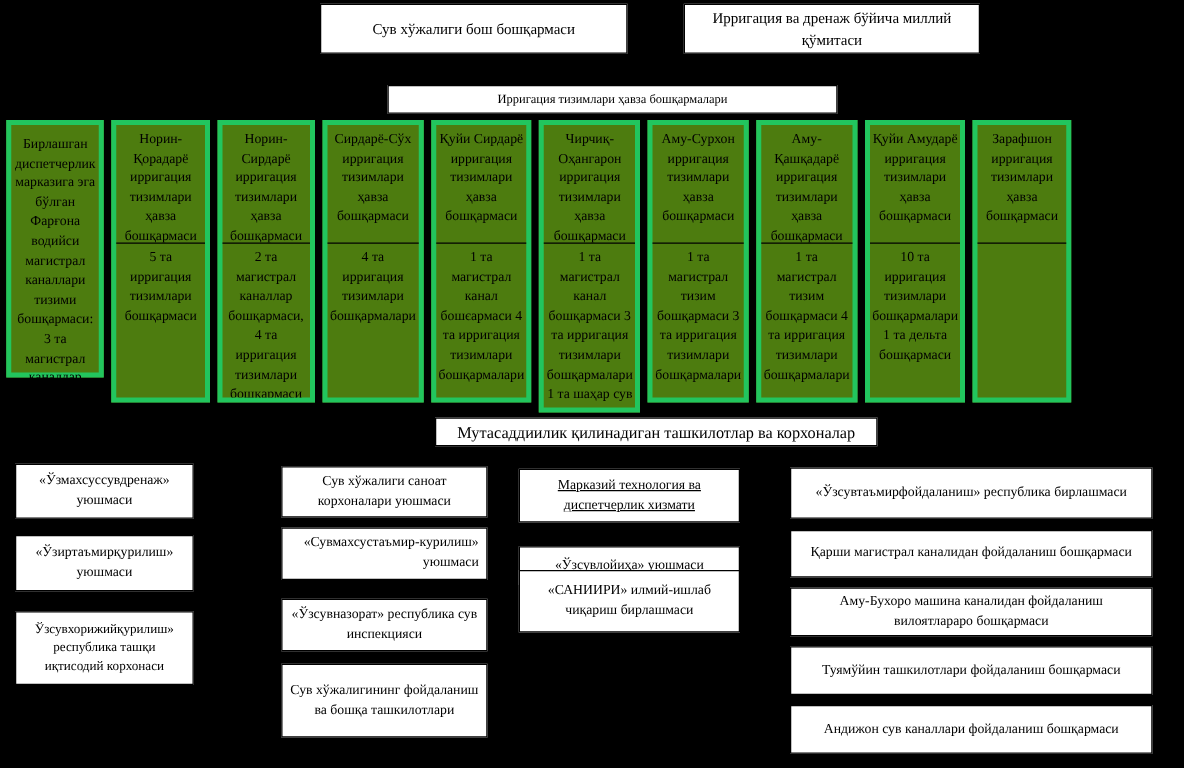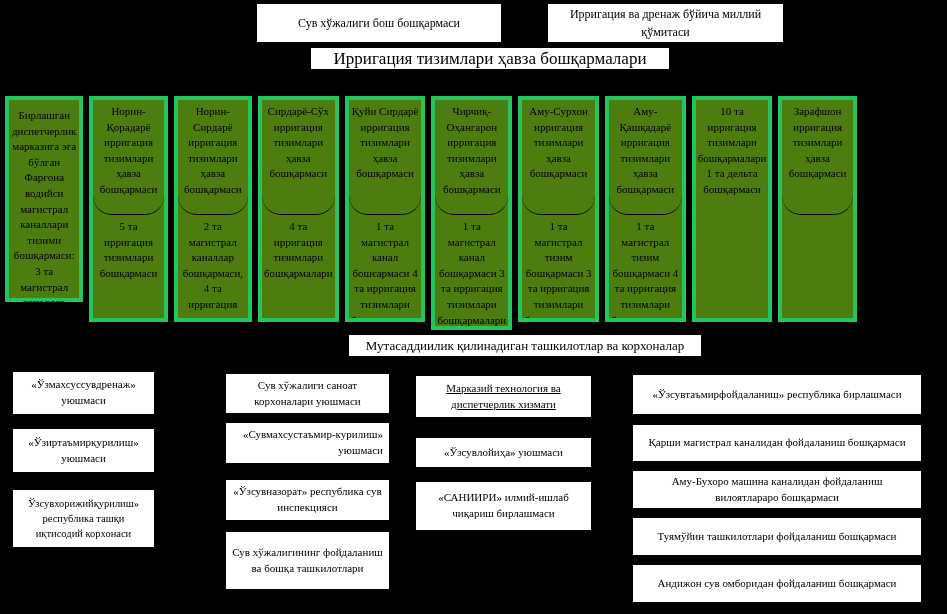--- a/index.html
+++ b/index.html
@@ -9,57 +9,57 @@
     color:#000;
   }
   .box{
     position:absolute;background:#fff;border:1px solid #000;
     display:flex;align-items:center;justify-content:center;
     text-align:center;box-sizing:border-box;
   }
   
   .top1{left:256px;top:3px;width:246px;height:40px;font-size:12px;}
   .top2{left:547px;top:3px;width:237px;height:40px;font-size:12px;line-height:1.5;padding:0 8px;}
-  .band1{left:310px;top:47px;width:360px;height:23px;font-size:17px;}
+  .band1{left:310px;top:68px;width:360px;height:23px;font-size:10px;}
   .band2{left:348px;top:334px;width:354px;height:23px;font-size:13px;}
   
   .cols{
     position:absolute;left:5px;top:96px;width:936px;
     display:grid;grid-template-columns:repeat(11,1fr);gap:6px;
     align-items:start;
   }
   .col{
     background:#4d7c0f;border:4px solid #22c55e;box-sizing:border-box;
     height:226px;display:flex;flex-direction:column;
     font-size:11px;line-height:1.42;text-align:center;
   }
   .col:nth-child(1){height:206px;}
   .col:nth-child(6){height:234px;}
   .col .hdr{
-    height:115px;flex:none;border-bottom:1px solid #000;
+    height:95px;flex:none;border-bottom:1px solid #000;
     display:flex;align-items:flex-start;justify-content:center;
-    padding:4px 2px 0 2px;box-sizing:border-box;overflow:hidden;border-radius:19px;
+    padding:4px 2px 0 2px;box-sizing:border-box;overflow:hidden;
   }
   .col .dtl{
     flex:1;display:flex;align-items:flex-start;justify-content:center;
     padding:4px 2px 0 2px;box-sizing:border-box;overflow:hidden;text-align:center;
   }
   .col.single{justify-content:flex-start;padding:8px 3px 0 3px;}
   
   .org{font-size:11px;line-height:1.45;padding:2px 6px;}
   .a1{left:12px; top:371px;width:143px;height:44px;}
   .a2{left:12px; top:428px;width:143px;height:45px;}
   .a3{left:12px; top:489px;width:143px;height:59px;font-size:10.5px;}
   .b1{left:225px;top:373px;width:165px;height:41px;font-family:Liberation Serif, serif;}
   .b2{left:225px;top:422px;width:165px;height:42px;text-align:right;}
   .b3{left:225px;top:479px;width:165px;height:42px;}
   .b4{left:225px;top:531px;width:165px;height:59px;}
   .c1{left:415px;top:375px;width:177px;height:43px;text-decoration:underline;}
   .c2{left:415px;top:437px;width:177px;height:31px;}
-  .c3{left:415px;top:481px;width:177px;height:50px;}
+  .c3{left:415px;top:456px;width:177px;height:50px;}
   .d1{left:632px;top:374px;width:290px;height:41px;}
   .d2{left:632px;top:424px;width:290px;height:38px;}
   .d3{left:632px;top:470px;width:290px;height:39px;}
   .d4{left:632px;top:517px;width:290px;height:39px;}
   .d5{left:632px;top:564px;width:290px;height:39px;}
 </style>
 </head>
 <body>
 
 <div class="box top1">Сув хўжалиги бош бошқармаси</div>
@@ -91,20 +91,21 @@
   </div>
   <div class="col">
     <div class="hdr">Аму-Сурхон ирригация тизимлари ҳавза бошқармаси</div>
     <div class="dtl">1 та магистрал тизим бошқармаси 3 та ирригация тизимлари бошқармалари</div>
   </div>
   <div class="col">
     <div class="hdr">Аму-Қашқадарё ирригация тизимлари ҳавза бошқармаси</div>
     <div class="dtl">1 та магистрал тизим бошқармаси 4 та ирригация тизимлари бошқармалари</div>
   </div>
   <div class="col">
+    <div class="hdr">Қуйи Амударё ирригация тизимлари ҳавза бошқармаси</div>
     <div class="dtl">10 та ирригация тизимлари бошқармалари 1 та дельта бошқармаси</div>
   </div>
   <div class="col">
     <div class="hdr">Зарафшон ирригация тизимлари ҳавза бошқармаси</div>
   </div>
 </div>
 
 <div class="box band2">Мутасаддиилик қилинадиган ташкилотлар ва корхоналар</div>
 
 <div class="box org a1">«Ўзмахсуссувдренаж» уюшмаси</div>
@@ -117,13 +118,13 @@
 <div class="box org b4">Сув хўжалигининг фойдаланиш ва бошқа ташкилотлари</div>
 
 <div class="box org c1">Марказий технология ва диспетчерлик хизмати</div>
 <div class="box org c2">«Ўзсувлойиҳа» уюшмаси</div>
 <div class="box org c3">«САНИИРИ» илмий-ишлаб чиқариш бирлашмаси</div>
 
 <div class="box org d1">«Ўзсувтаъмирфойдаланиш» республика бирлашмаси</div>
 <div class="box org d2">Қарши магистрал каналидан фойдаланиш бошқармаси</div>
 <div class="box org d3">Аму-Бухоро машина каналидан фойдаланиш вилоятлараро бошқармаси</div>
 <div class="box org d4">Туямўйин ташкилотлари фойдаланиш бошқармаси</div>
-<div class="box org d5">Андижон сув омборидан фойдаланиш бошқармаси</div>
+<div class="box org d5">Андижон сув каналлари фойдаланиш бошқармаси</div>
 
 </body></html>

